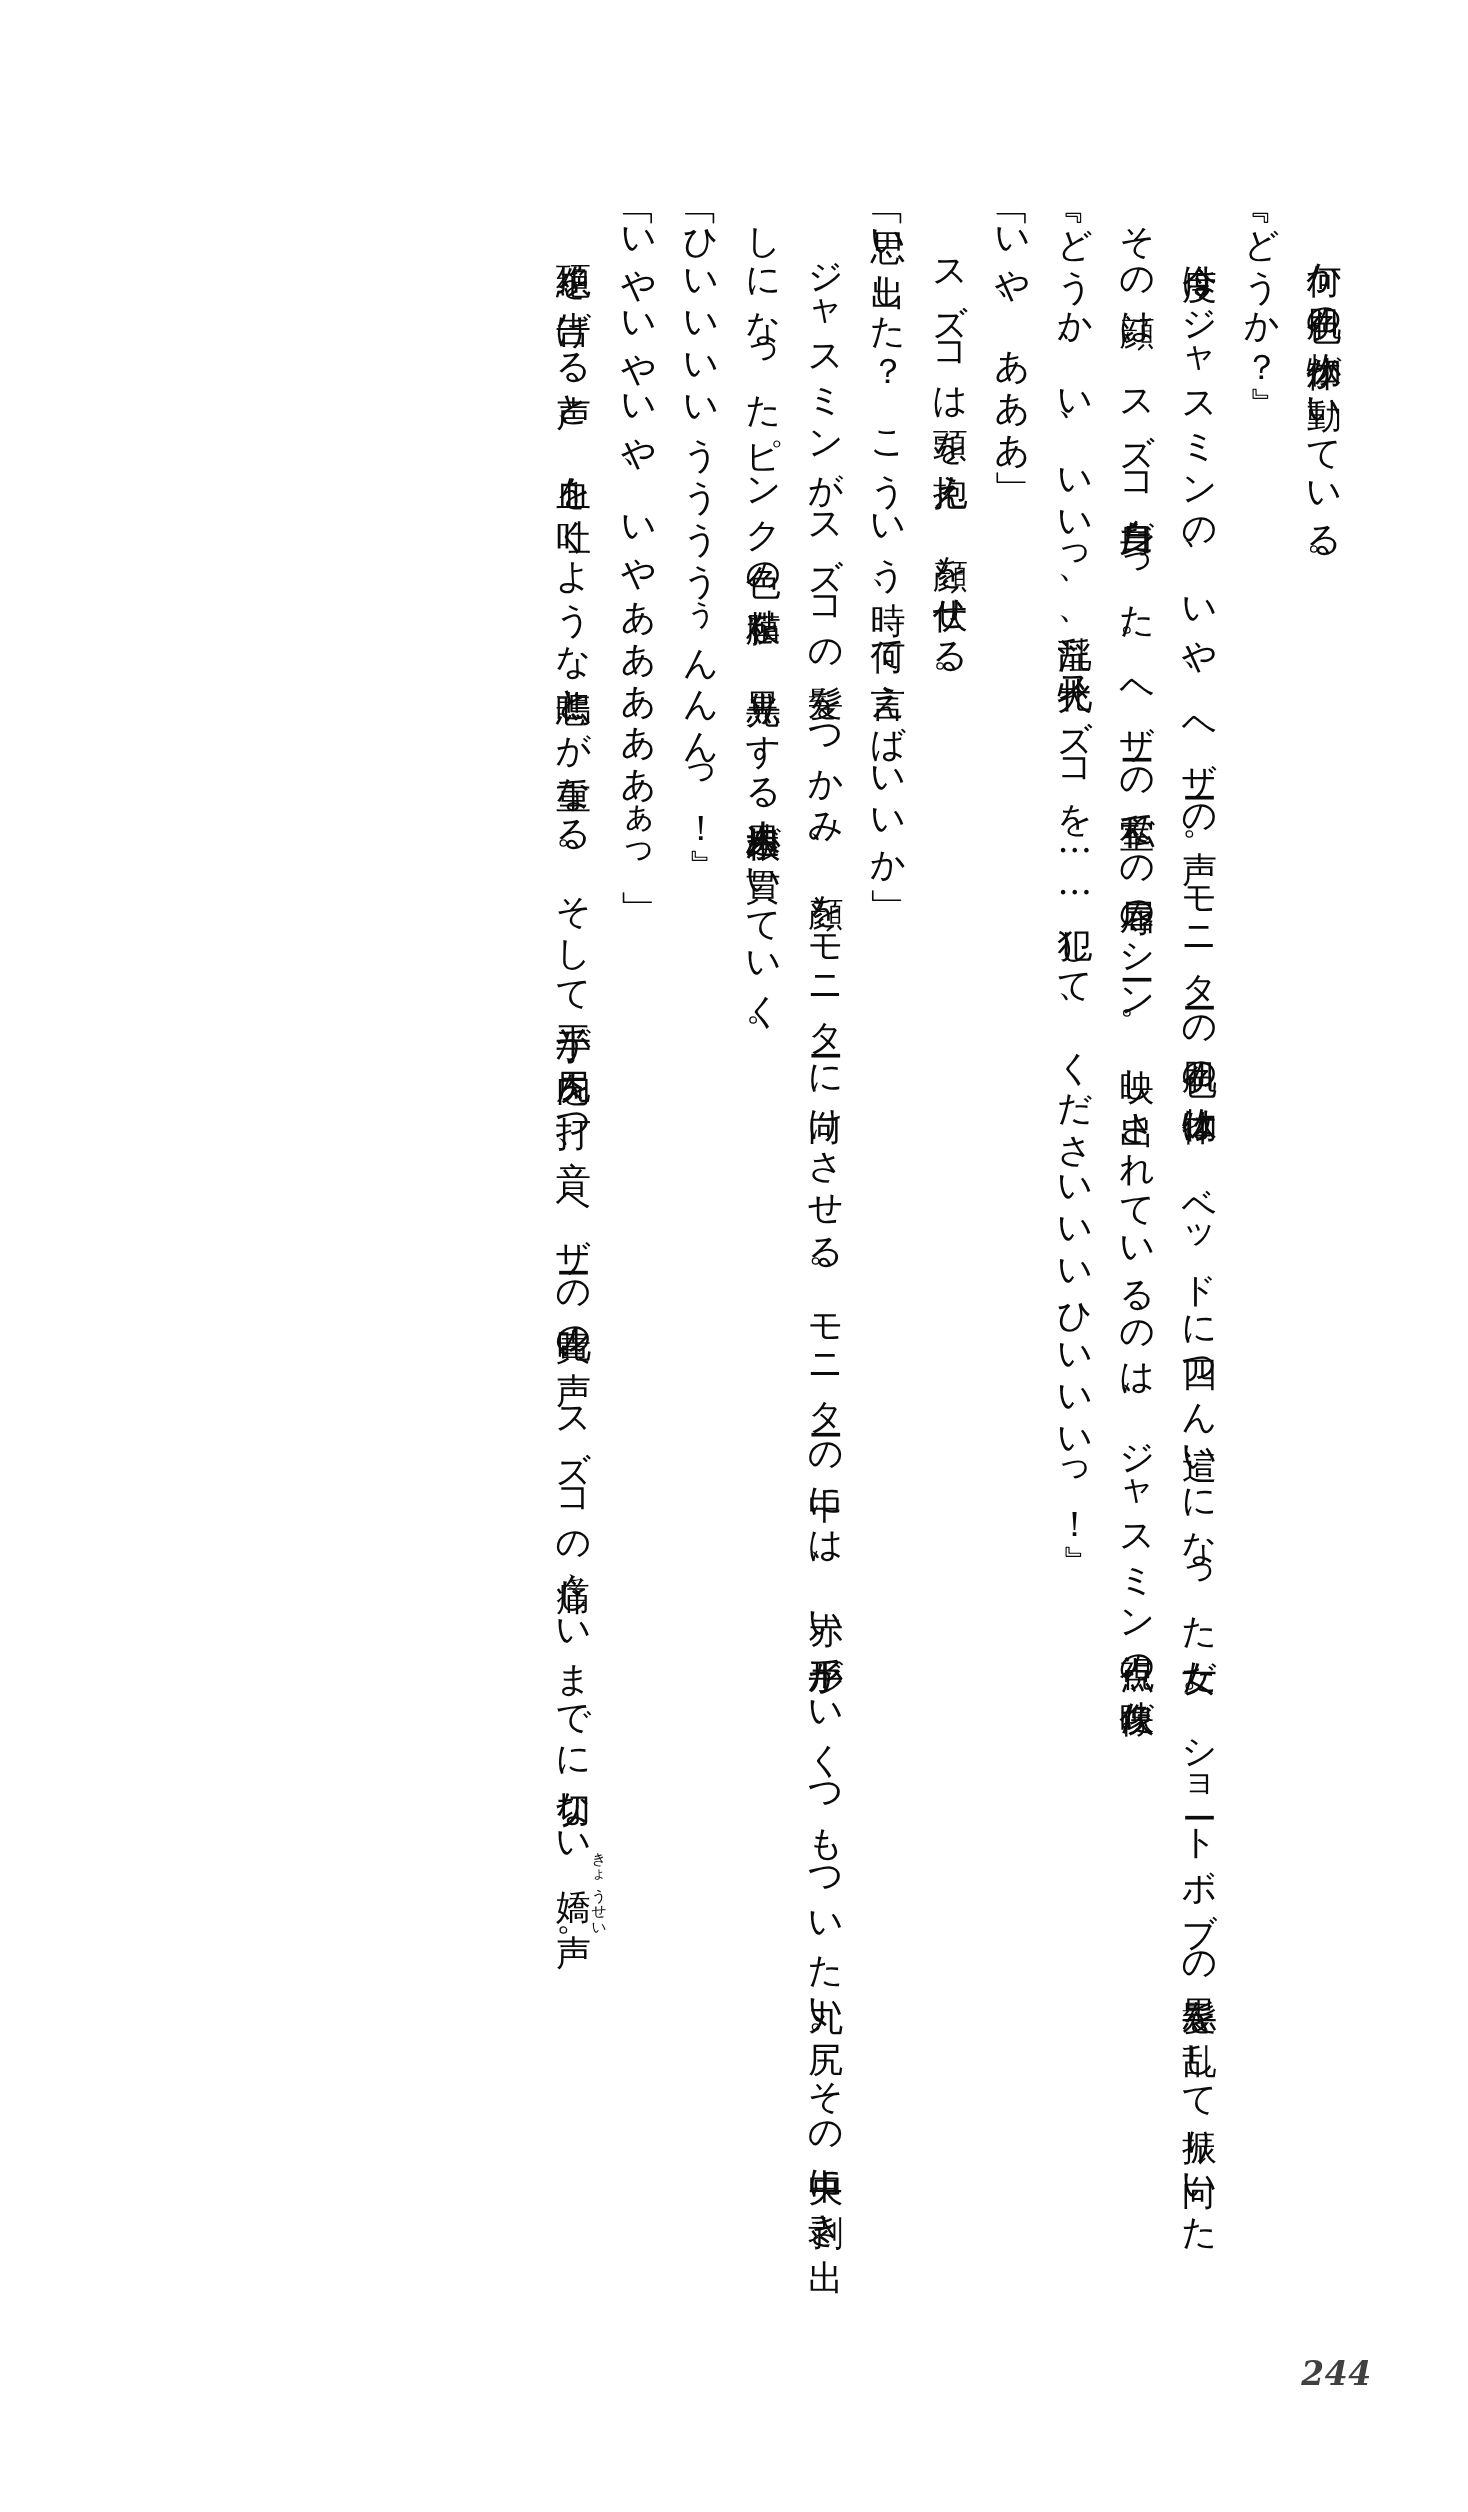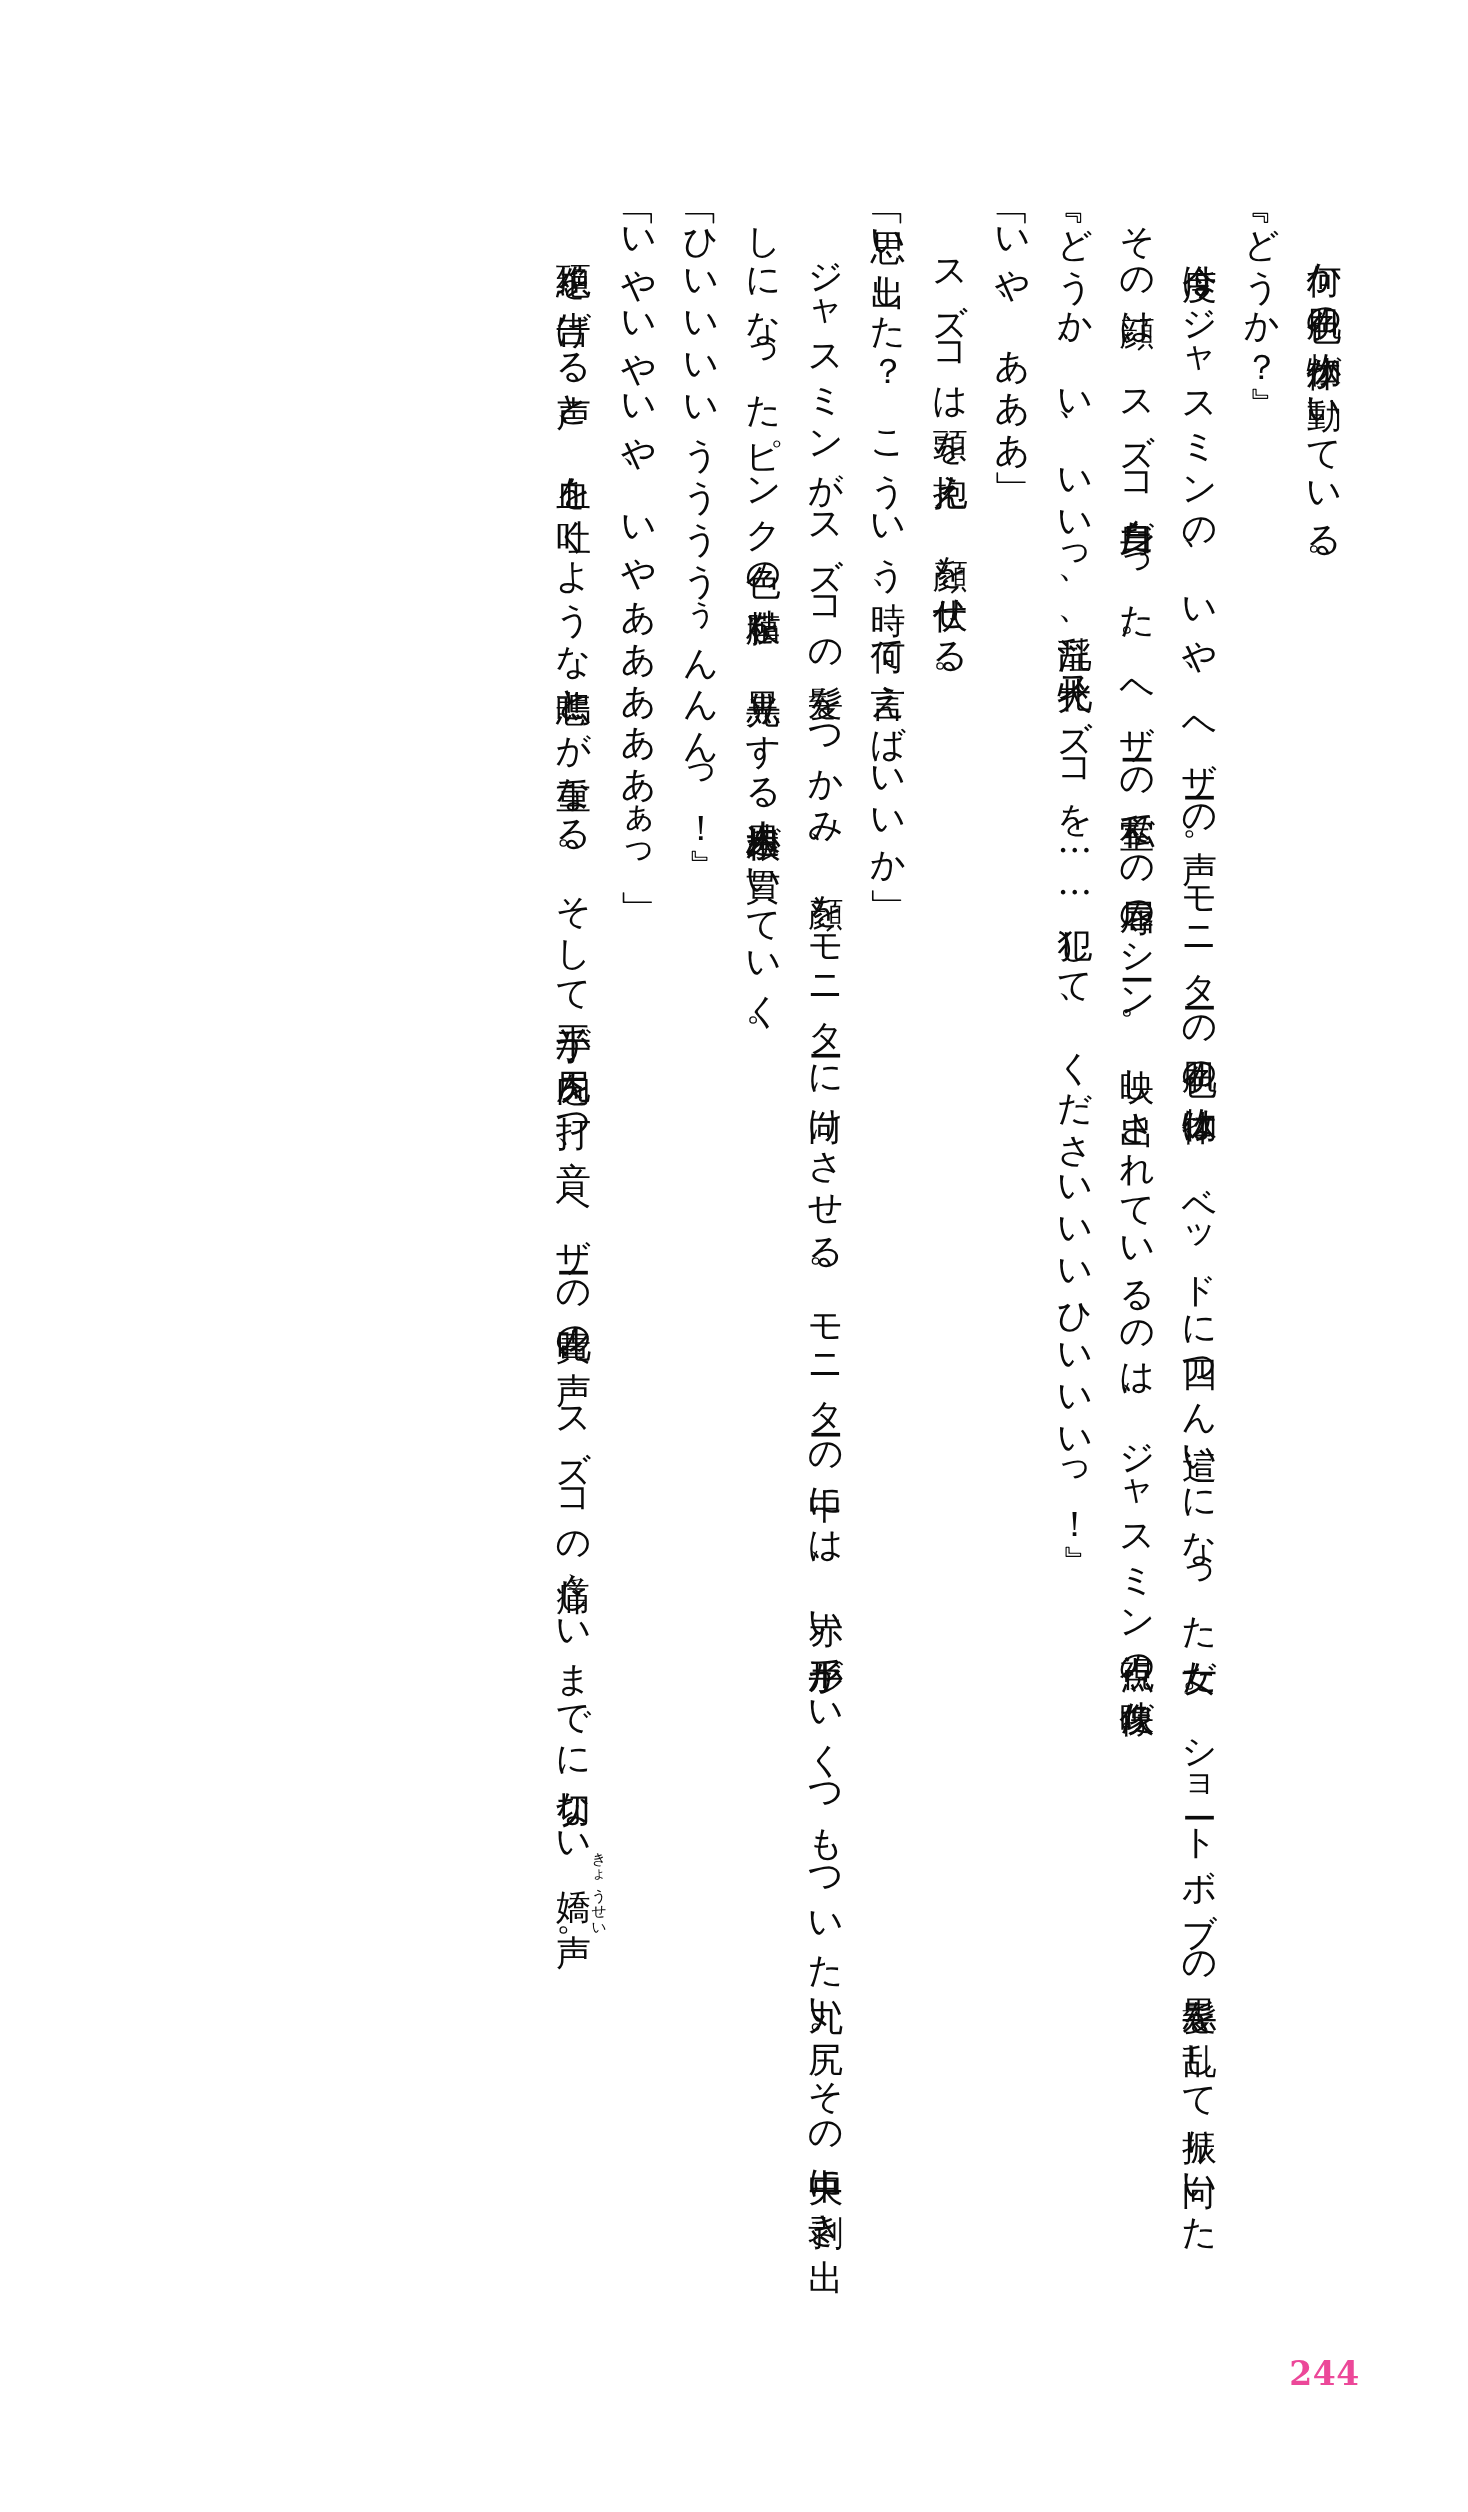--- a/index.html
+++ b/index.html
@@ -56,27 +56,28 @@
   }
   rt {
     font-size: 0.42em;
     letter-spacing: 0.04em;
     line-height: 1;
   }
 
   
   .folio {
     position: absolute;
-    right: 108px;
+    right: 96px;
     bottom: 119px;
     font-family: "DejaVu Serif", "Liberation Serif", serif;
     font-size: 33px;
     font-weight: bold;
+    font-style: italic;
     letter-spacing: 0.02em;
-    color: #ec4899;
+    color: #404040;
   }
 </style>
 </head>
 <body>
 
 <div class="page">
 
   <div class="vtext">
     <p class="indent">何か肌色の物体が動いている。</p>
     <p>『どうか？』</p>

